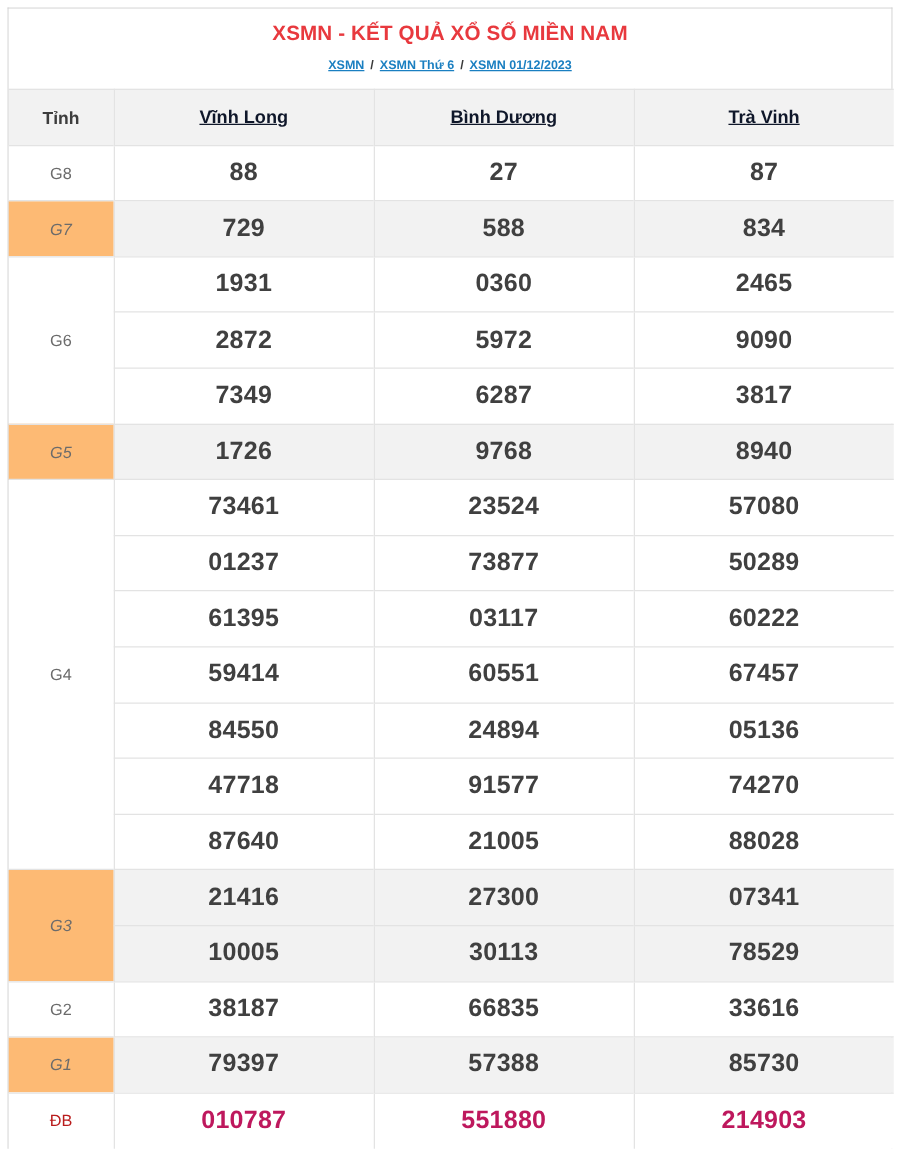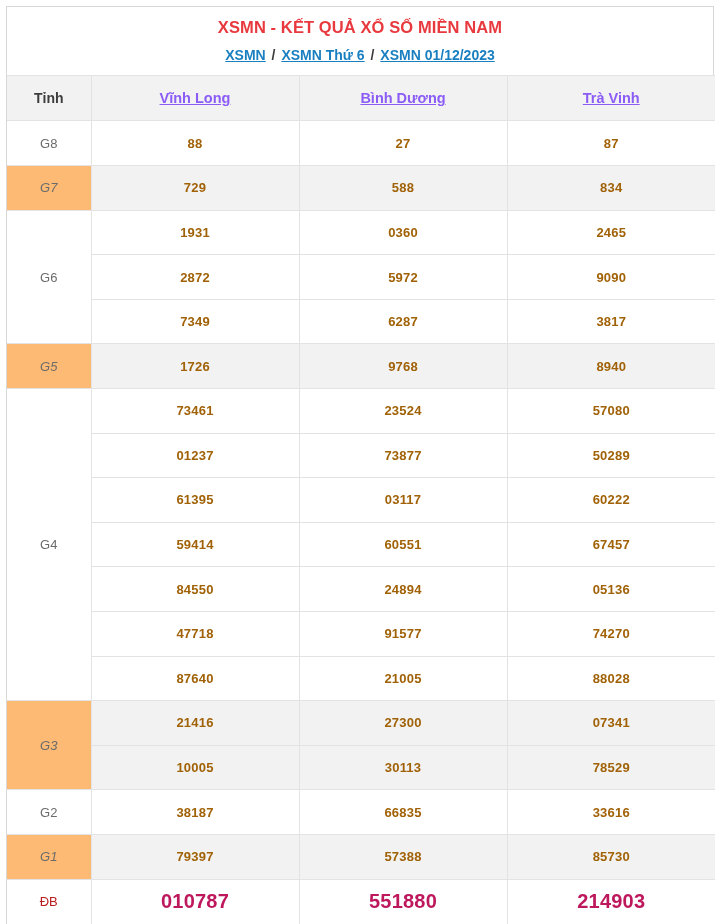--- a/index.html
+++ b/index.html
@@ -32,21 +32,21 @@
   }
   .title {
     color: #e8393e;
     font-size: 16.5px;
     font-weight: 700;
     letter-spacing: .1px;
     line-height: 1.25;
     margin: 0 0 9px 0;
   }
   .crumbs {
-    font-size: 14px;
+    font-size: 10px;
     font-weight: 700;
     color: #4a4a4a;
     line-height: 1.2;
   }
   .crumbs a {
     color: #1a7fc1;
     text-decoration: underline;
     font-weight: 700;
   }
   .crumb-sep { color: #3a3a3a; padding: 0 2px; }
@@ -67,35 +67,35 @@
   table.results th:last-child, table.results td:last-child { border-right: none; }
   thead th {
     background: #f2f2f2;
     height: 45px;
     font-size: 14px;
     font-weight: 700;
     color: #3d3d3d;
     border-top: none;
   }
   thead th a {
-    color: #8b5cf6;
+    color: #0f172a;
     text-decoration: underline;
     font-size: 14.5px;
     font-weight: 700;
   }
   td.glabel {
     font-size: 13px;
     font-weight: 400;
     color: #6b6b6b;
     background: inherit;
   }
   td.num {
-    font-size: 13px;
-    font-weight: 700;
-    color: #a16207;
+    font-size: 20px;
+    font-weight: 700;
+    color: #404040;
     height: 44.6px;
     letter-spacing: .2px;
   }
   tr.stripe > td { background: #f2f2f2; }
   tr.plain  > td { background: #ffffff; }
   td.glabel.stripe-l { background: #fdba74; font-style: italic; }
   td.glabel.plain-l  { background: #ffffff; }
   
   td.db-label { color: #b91c1c; font-size: 13px; font-weight: 400; }
   td.db-num   { color: #be185d; font-size: 20px; font-weight: 700; }

